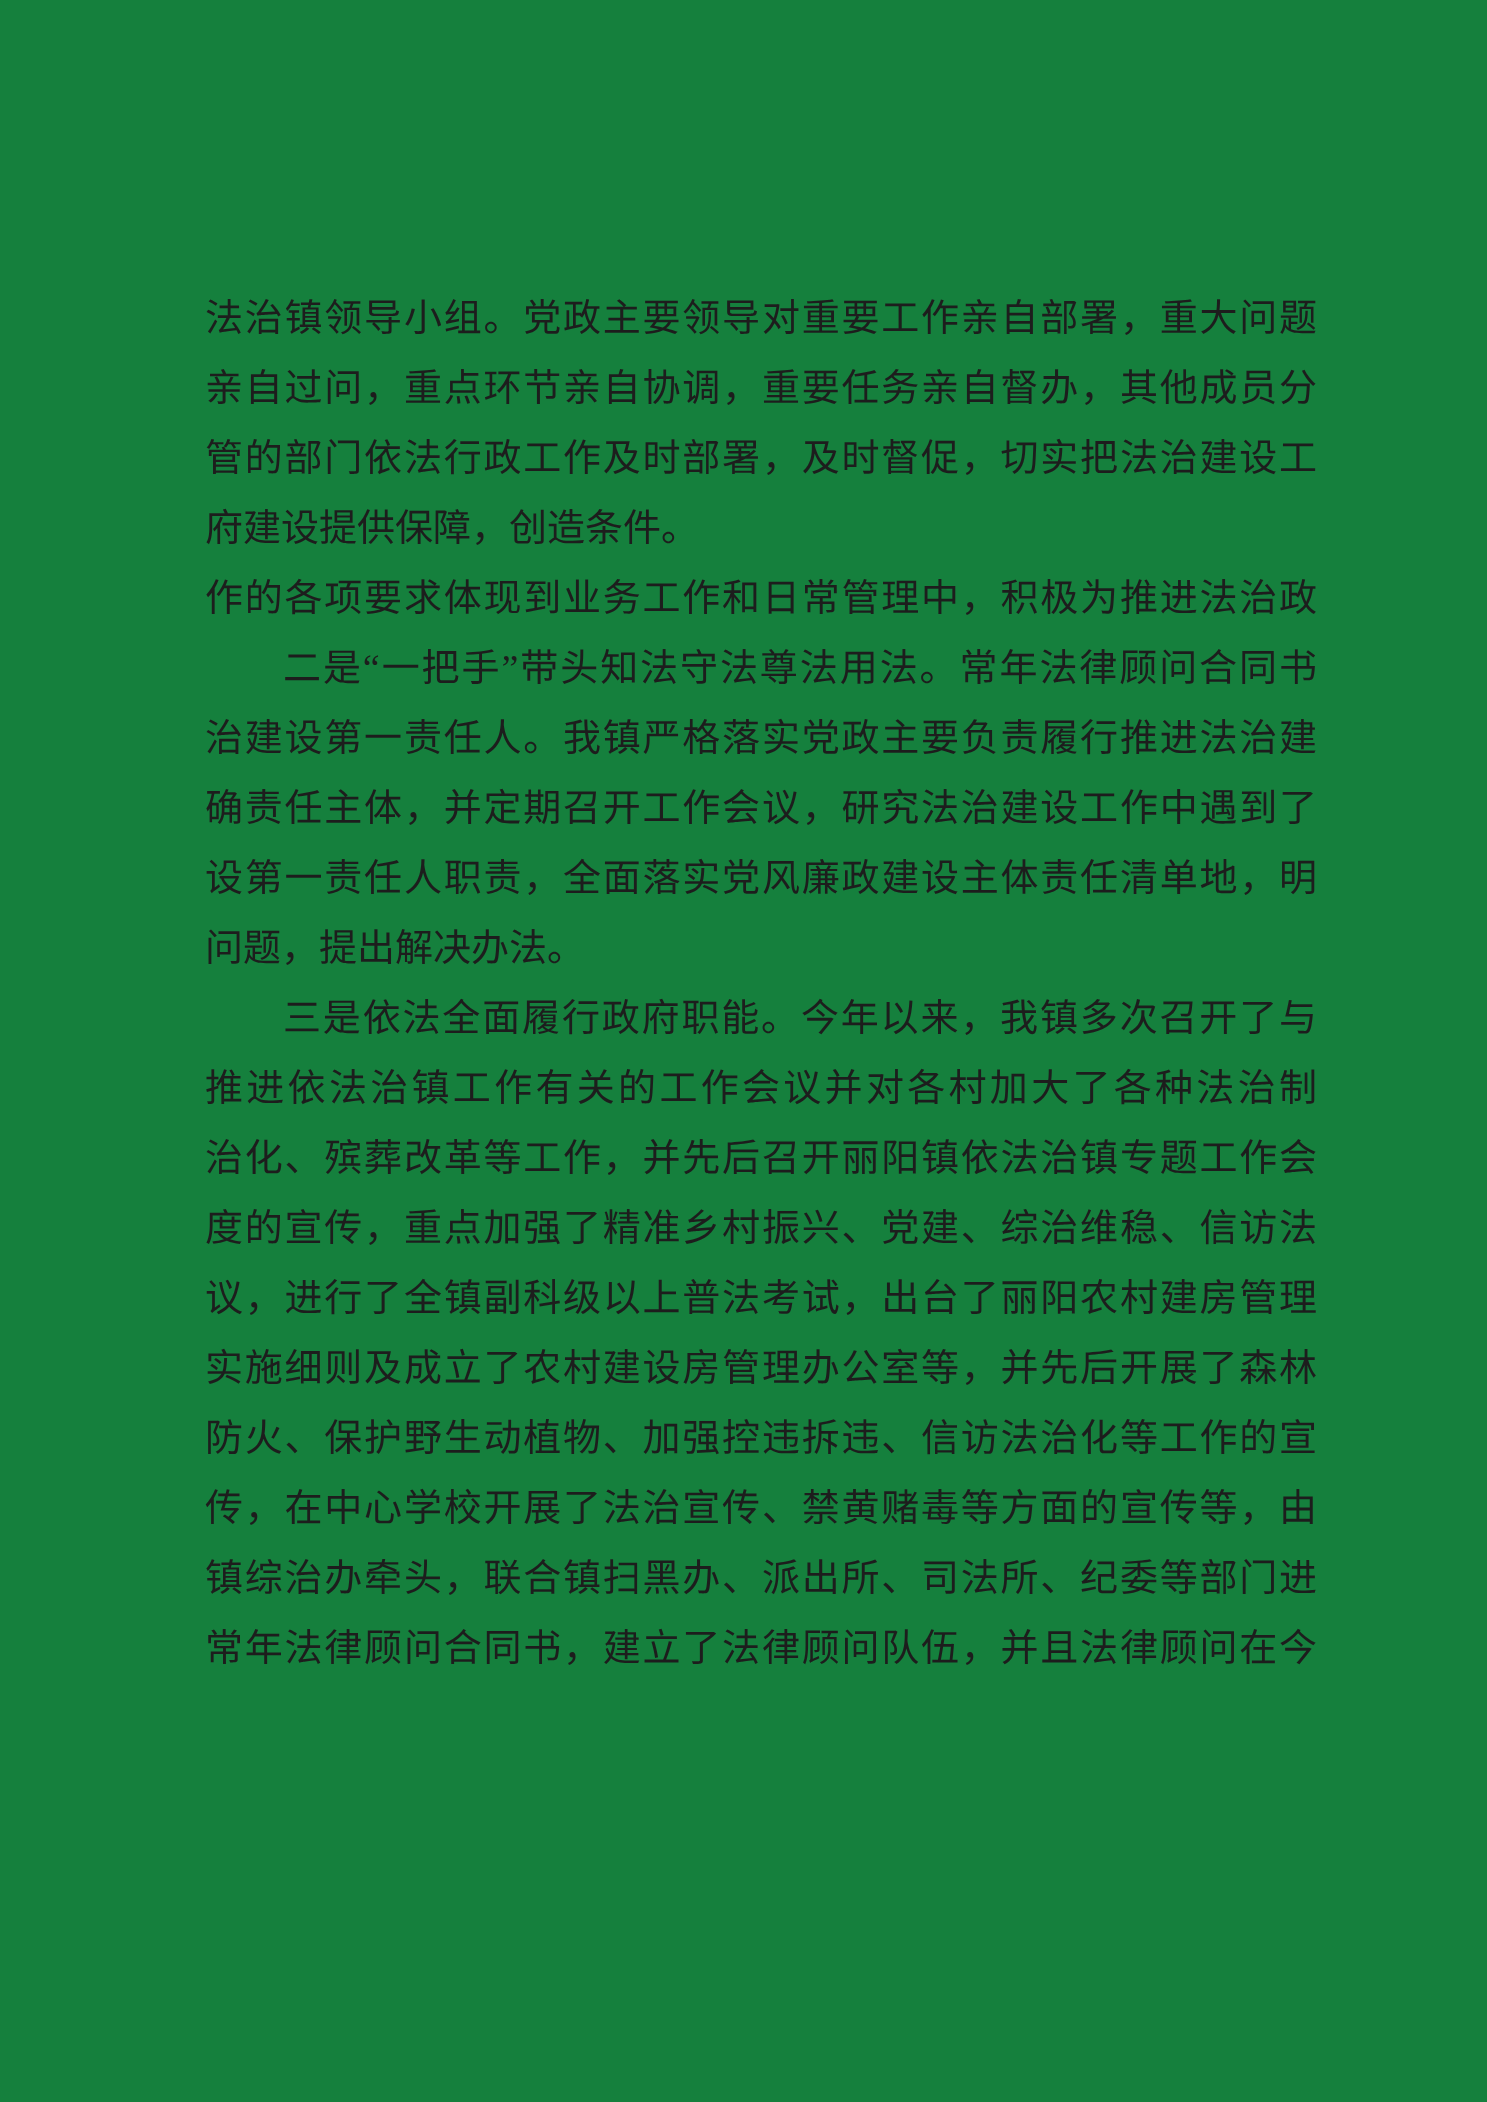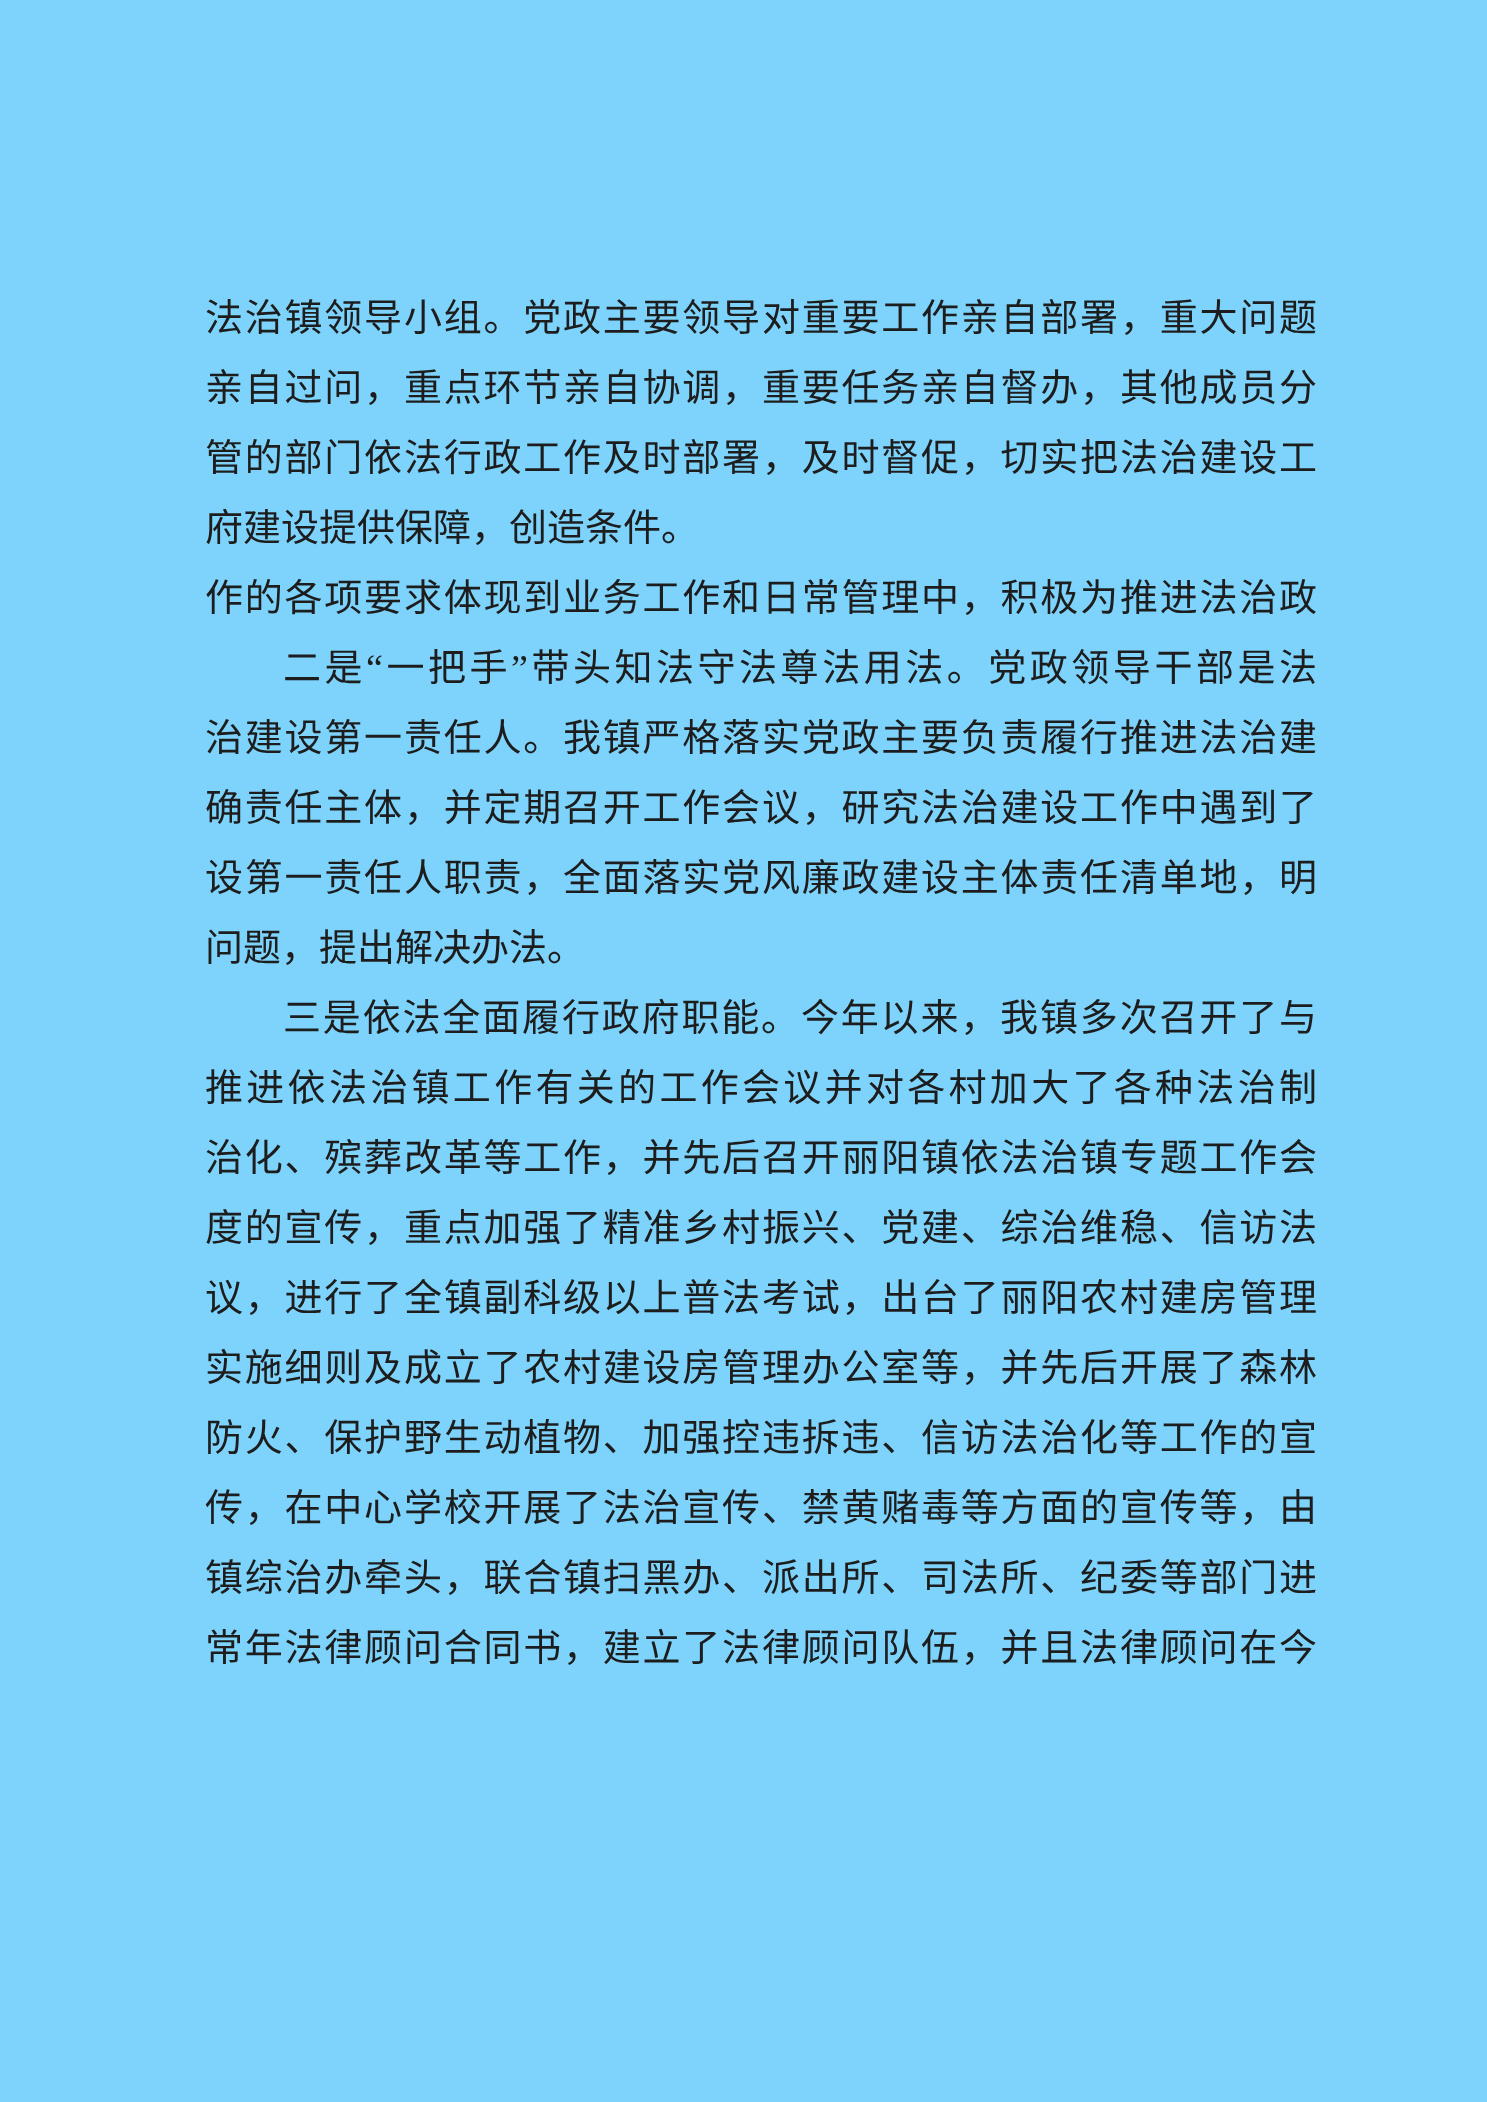--- a/index.html
+++ b/index.html
@@ -10,21 +10,21 @@
     width: 1487px;
     height: 2102px;
     position: relative;
     overflow: hidden;
     background: #ffffff;
     font-family: "Liberation Serif", "DejaVu Serif", serif;
   }
   .scan-page {
     position: absolute;
     inset: 0;
-    background: #7dd3fc;
+    background: #15803d;
   }
   .text-block {
     position: absolute;
     left: 205px;
     top: 283px;
     width: 1112px;
     color: #1d1d1d;
     font-size: 38px;
     line-height: 70px;
     letter-spacing: 0;
@@ -54,21 +54,21 @@
 <div class="scan-page">
   <div class="text-block" style="color: rgb(29, 29, 29);">
       <div class="paragraph">
         <div class="line justify">法治镇领导小组。党政主要领导对重要工作亲自部署，重大问题</div>
         <div class="line justify">亲自过问，重点环节亲自协调，重要任务亲自督办，其他成员分</div>
         <div class="line justify">管的部门依法行政工作及时部署，及时督促，切实把法治建设工</div>
         <div class="line">府建设提供保障，创造条件。</div>
         <div class="line justify">作的各项要求体现到业务工作和日常管理中，积极为推进法治政</div>
       </div>
       <div class="paragraph">
-        <div class="line indent justify">二是“一把手”带头知法守法尊法用法。党政领导干部是法</div>
+        <div class="line indent justify">二是“一把手”带头知法守法尊法用法。常年法律顾问合同书</div>
         <div class="line justify">治建设第一责任人。我镇严格落实党政主要负责履行推进法治建</div>
         <div class="line justify">确责任主体，并定期召开工作会议，研究法治建设工作中遇到了</div>
         <div class="line justify">设第一责任人职责，全面落实党风廉政建设主体责任清单地，明</div>
         <div class="line">问题，提出解决办法。</div>
       </div>
       <div class="paragraph">
         <div class="line indent justify">三是依法全面履行政府职能。今年以来，我镇多次召开了与</div>
         <div class="line justify">推进依法治镇工作有关的工作会议并对各村加大了各种法治制</div>
         <div class="line justify">治化、殡葬改革等工作，并先后召开丽阳镇依法治镇专题工作会</div>
         <div class="line justify">度的宣传，重点加强了精准乡村振兴、党建、综治维稳、信访法</div>

